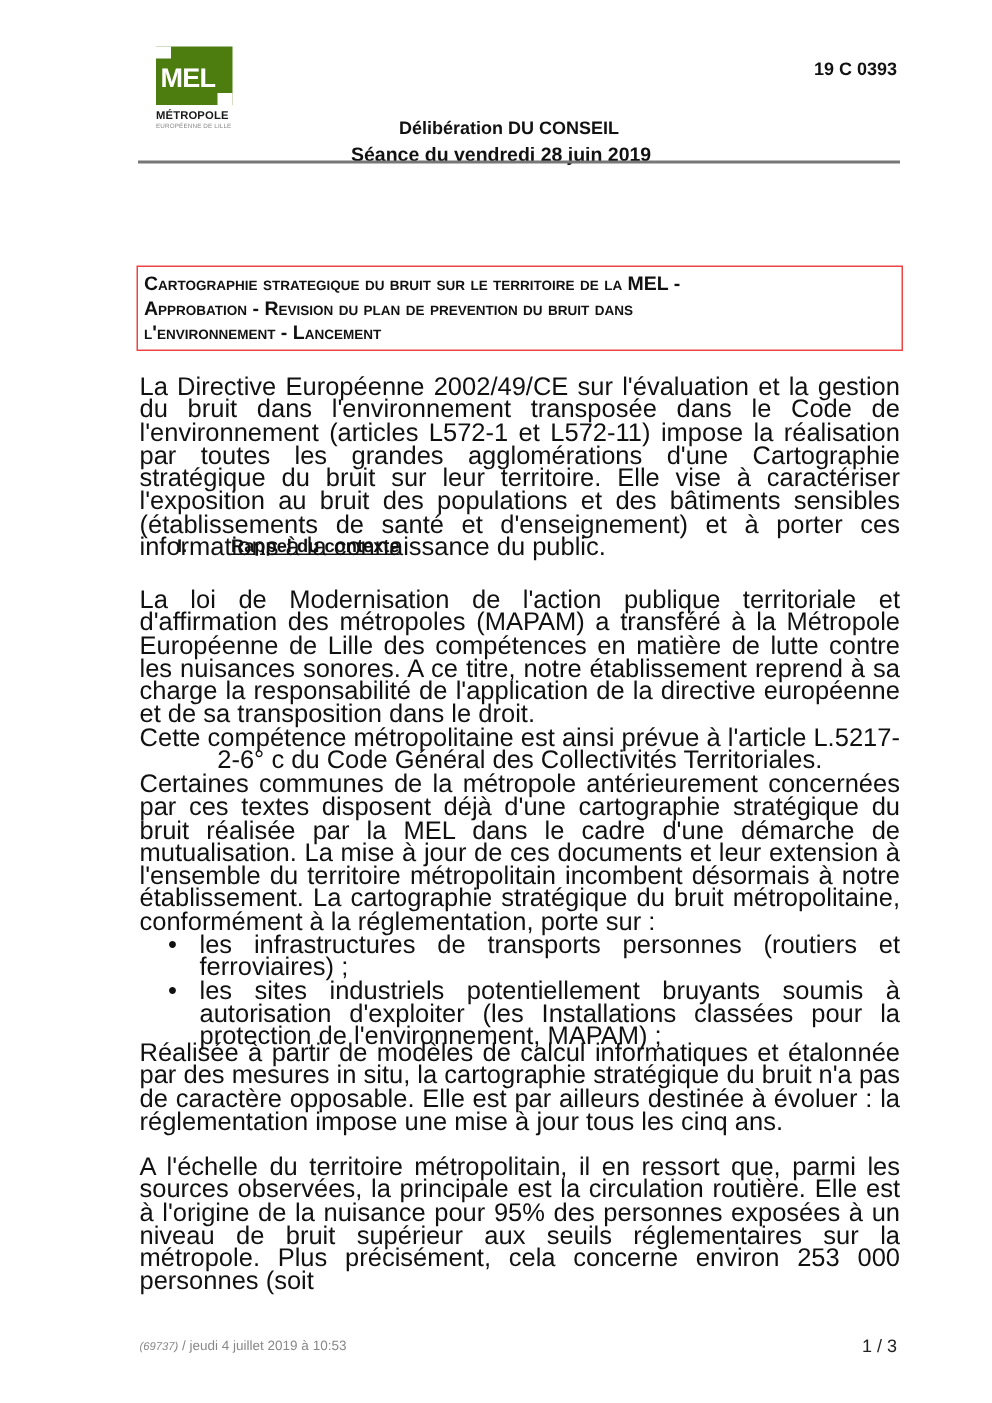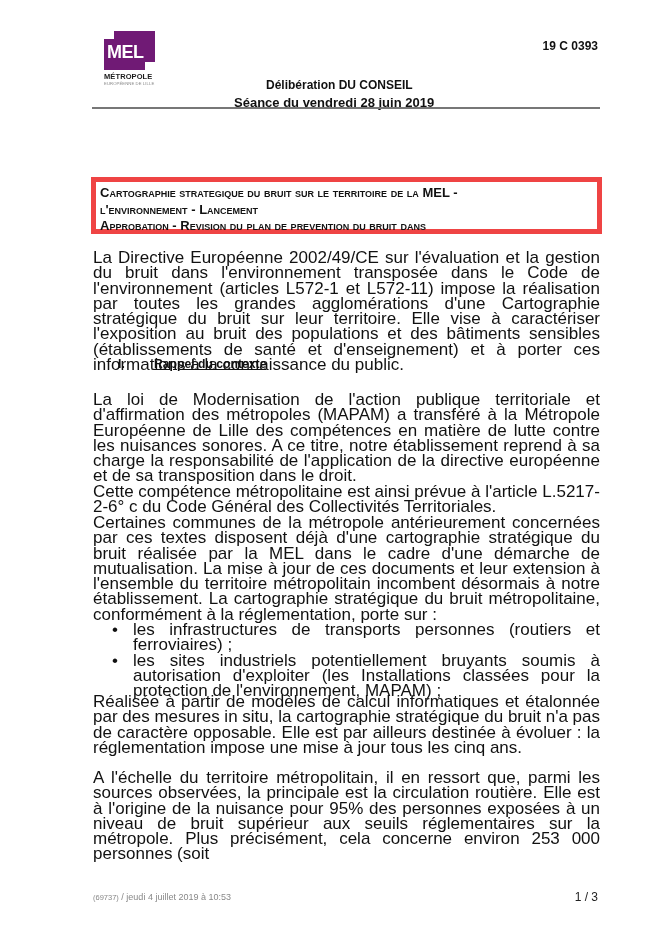--- a/index.html
+++ b/index.html
@@ -6,21 +6,21 @@
     html, body {
       width: 661px; height: 935px; background: #ffffff;
       font-family: "Liberation Sans", "DejaVu Sans", sans-serif;
       color: #111111;
       overflow: hidden;
     }
     .page { position: relative; width: 661px; height: 935px; }
 
     
     .logo { position: absolute; left: 104px; top: 31px; width: 52px; height: 58px; }
-    .logo-block { position: relative; width: 51px; height: 39px; background: #701a75; }
+    .logo-block { position: relative; width: 51px; height: 39px; background: #4d7c0f; }
     .logo-block .notch-l { position: absolute; left: 0; top: 0; width: 10px; height: 8px; background: #fff; }
     .logo-block .notch-r { position: absolute; right: 0; bottom: 0; width: 10px; height: 8px; background: #fff; }
     .logo-text {
       position: absolute; left: 3px; top: 12px;
       font-weight: bold; font-size: 18px; line-height: 18px; color: #ffffff;
       letter-spacing: -0.5px;
     }
     .logo-sub {
       font-weight: bold; font-size: 7.5px; line-height: 8px; margin-top: 3px; color: #1a1a1a;
       letter-spacing: 0.1px;
@@ -35,51 +35,51 @@
 
     .sep { position: absolute; left: 92px; top: 107px; width: 508px; height: 2px; background: #777; }
 
     .theme {
       position: absolute; left: 92px; width: 508px; top: 130px;
       text-align: center; font-style: italic; font-size: 8.6px; color: #222;
     }
 
     .title-box {
       position: absolute; left: 91px; top: 177px; width: 511px; height: 57px;
-      border: 5px solid #ef4444; padding: 3px 4px 0 4px;
+      border: 1px solid #ef4444; padding: 3px 4px 0 4px;
       font-weight: bold; font-size: 13px; line-height: 16.5px;
       text-align: justify; text-align-last: left; color: #111;
     }
     .title-box .sc { font-variant: small-caps; }
 
     .body {
       position: absolute; left: 93px; width: 507px; font-size: 17px; line-height: 15.3px;
       text-align: justify; color: #111;
     }
     .p1 { top: 250px; }
     .p2 { top: 392px; }
     .p3 { top: 515px; }
     .p4 { top: 694px; }
     .p5 { top: 770px; }
-    .p-nojust { text-align: left; }
+    .p-nojust { text-align: center; }
 
     .section-heading {
       position: absolute; left: 118px; top: 357px; font-weight: bold; font-size: 12.2px;
     }
     .section-heading .num { display: inline-block; width: 36px; }
     .section-heading .lbl { text-decoration: underline; }
 
     ul.bullets { list-style: none; margin-top: 0; }
     ul.bullets li { position: relative; padding-left: 40px; }
     ul.bullets li::before {
       content: "\2022"; position: absolute; left: 19px; top: 0;
     }
 
     .footer-left { position: absolute; left: 93px; top: 892px; font-size: 9px; color: #888; }
-    .footer-left .id { font-size: 7.5px; }
+    .footer-left .id { font-style: italic; font-size: 7.5px; }
     .footer-right { position: absolute; right: 63px; top: 890px; font-size: 12px; color: #222; }
   </style>
 </head>
 <body>
 
 <div class="page">
 
   <div class="logo">
     <div class="logo-block">
       <div class="notch-l"></div>
@@ -92,22 +92,22 @@
 
   <div class="ref">19 C 0393</div>
   <div class="seance">Séance du vendredi 28 juin 2019</div>
   <div class="delib">Délibération DU CONSEIL</div>
 
   <div class="sep"></div>
 
 
   <div class="title-box">
     <div class="sc">Cartographie strategique du bruit sur le territoire de la MEL -</div>
+    <div class="sc">Approbation - Revision du plan de prevention du bruit dans</div>
     <div class="sc">l'environnement - Lancement</div>
-    <div class="sc">Approbation - Revision du plan de prevention du bruit dans</div>
   </div>
 
   <div class="body p1">La Directive Européenne 2002/49/CE sur l'évaluation et la gestion du bruit dans l'environnement transposée dans le Code de l'environnement (articles L572-1 et L572-11) impose la réalisation par toutes les grandes agglomérations d'une Cartographie stratégique du bruit sur leur territoire. Elle vise à caractériser l'exposition au bruit des populations et des bâtiments sensibles (établissements de santé et d'enseignement) et à porter ces informations à la connaissance du public.</div>
 
   <div class="section-heading">
     <span class="num">I.</span><span class="lbl">Rappel du contexte</span>
   </div>
 
   <div class="body p2">
     <div>La loi de Modernisation de l'action publique territoriale et d'affirmation des métropoles (MAPAM) a transféré à la Métropole Européenne de Lille des compétences en matière de lutte contre les nuisances sonores. A ce titre, notre établissement reprend à sa charge la responsabilité de l'application de la directive européenne et de sa transposition dans le droit.</div>

